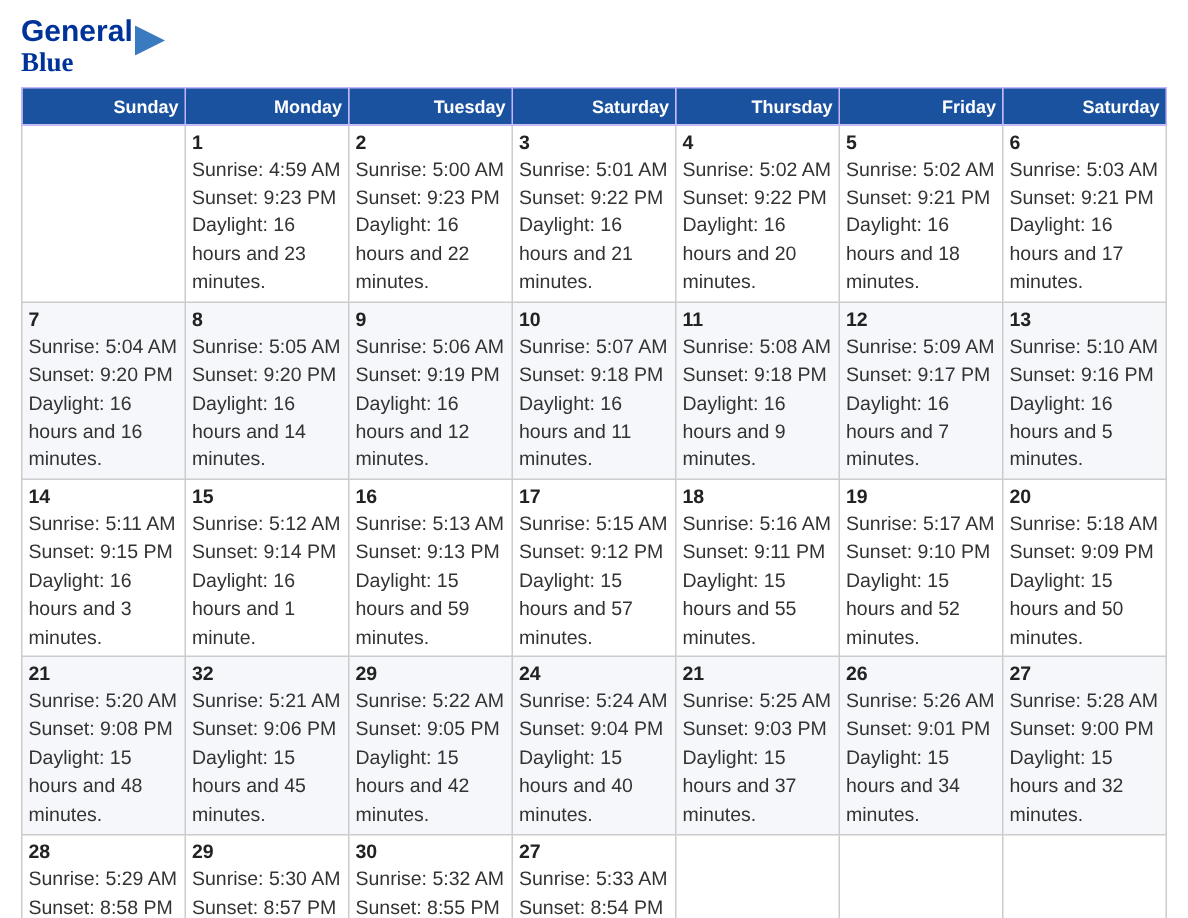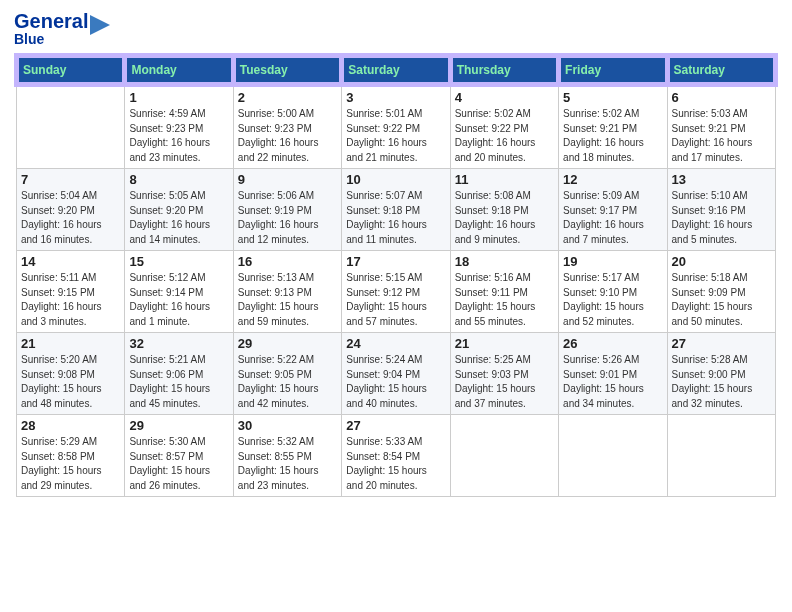--- a/index.html
+++ b/index.html
@@ -38,44 +38,44 @@
       font-size: 15px;
       color: #444;
     }
     table {
       width: 100%;
       border-collapse: collapse;
       table-layout: fixed;
     }
     thead tr th {
       background-color: #1a52a0;
-      color: #86efac;
+      color: #ffffff;
       font-size: 12px;
       font-weight: bold;
       padding: 5px 4px;
-      text-align: left;
-      border: 5px solid #c4b5fd;
+      text-align: right;
+      border: 1px solid #c4b5fd;
     }
     tbody tr td {
       border: 1px solid #ccc;
       vertical-align: top;
       padding: 3px 4px;
       font-size: 10px;
       color: #222;
       height: 82px;
     }
     .day-number {
       font-size: 13px;
       font-weight: bold;
       color: #222;
       display: block;
       margin-bottom: 2px;
     }
     .day-info {
-      font-size: 10px;
+      font-size: 13px;
       line-height: 1.45;
       color: #333;
     }
     tbody tr:nth-child(odd) td {
       background: #fff;
     }
     tbody tr:nth-child(even) td {
       background: #f5f7fa;
     }
     td.empty {
@@ -84,21 +84,21 @@
   </style>
 </head>
 <body>
 
 <div class="container">
   <div class="header-row">
     <div class="logo">
   <div style="display:flex;align-items:center;gap:0px;">
     <div style="line-height:1.1;">
       <div style="font-size:20px;font-weight:bold;color:#003399;font-family:Arial;">General</div>
-      <div style="font-size:14px;font-weight:bold;color:#003399;font-family:Liberation Sans, sans-serif;">Blue</div>
+      <div style="font-size:18px;font-weight:bold;color:#003399;font-family:Liberation Serif, serif;">Blue</div>
     </div>
     <svg width="20" height="20" viewBox="0 0 20 20" style="margin-left:2px;margin-bottom:8px;">
       <polygon points="0,0 20,10 0,20" fill="#3a7abf"></polygon>
     </svg>
   </div>
 </div>
     <div class="title-block">
       <div class="month-title"></div>
       <div class="subtitle"></div>
     </div>

